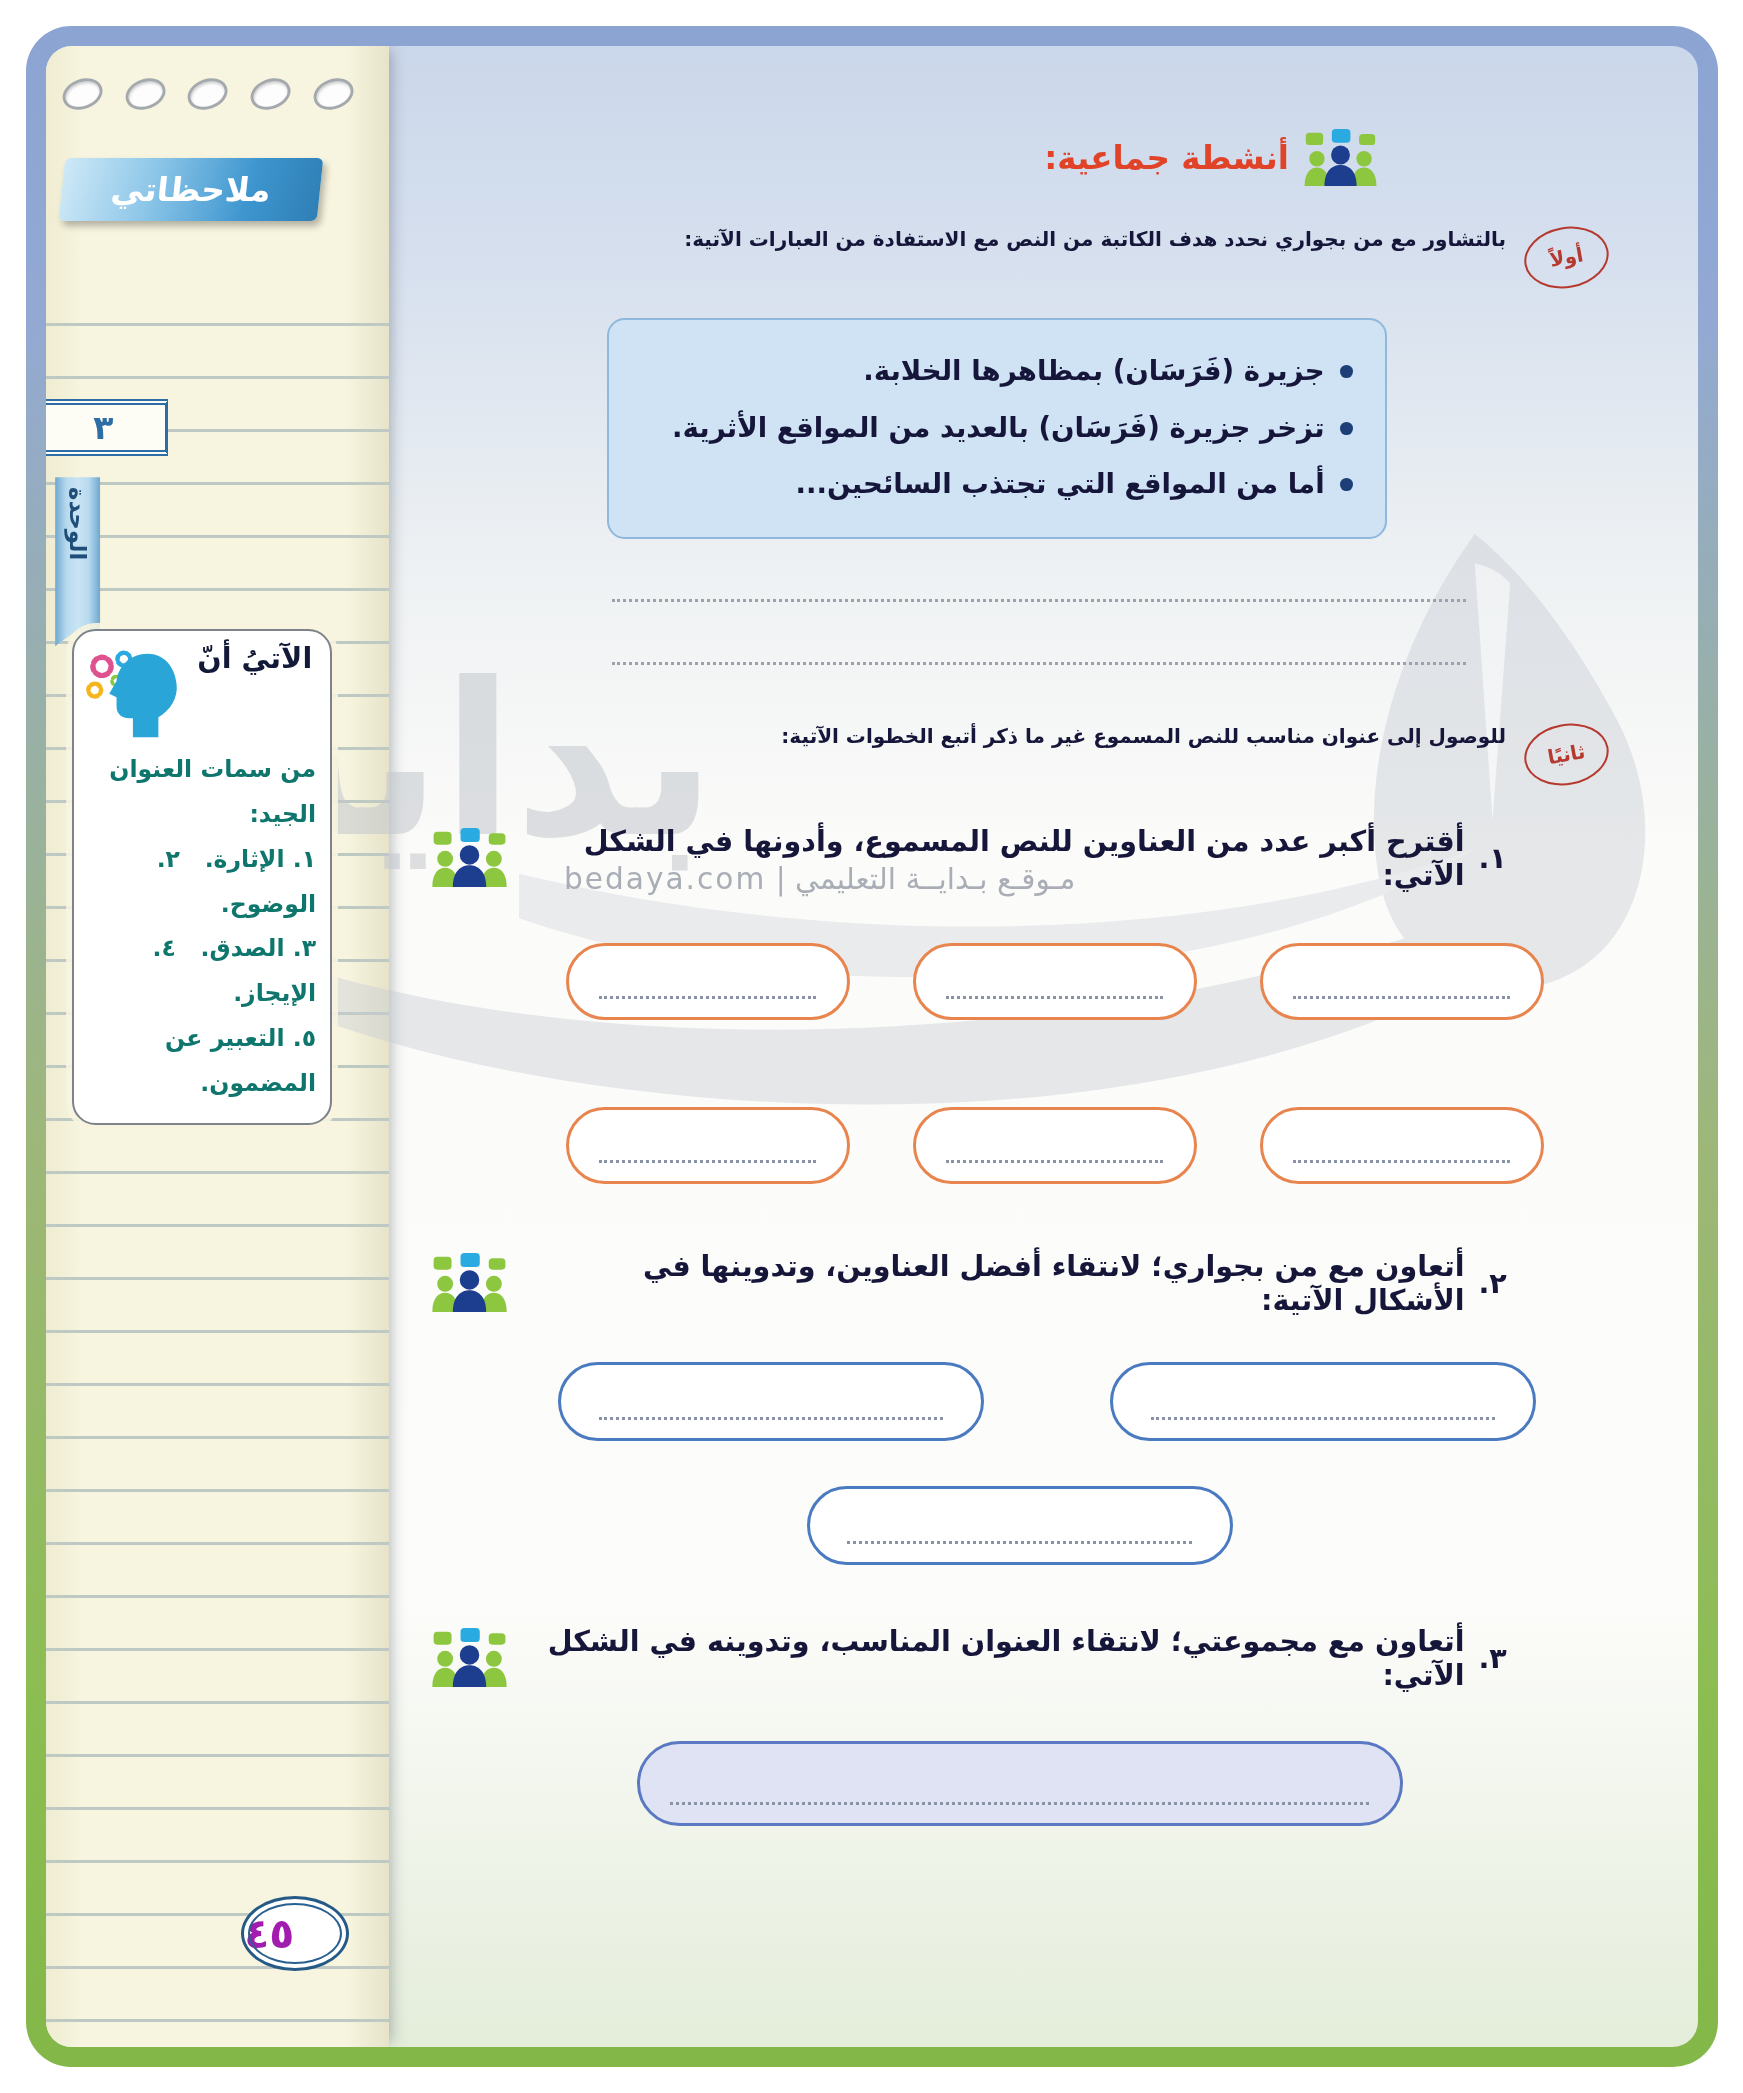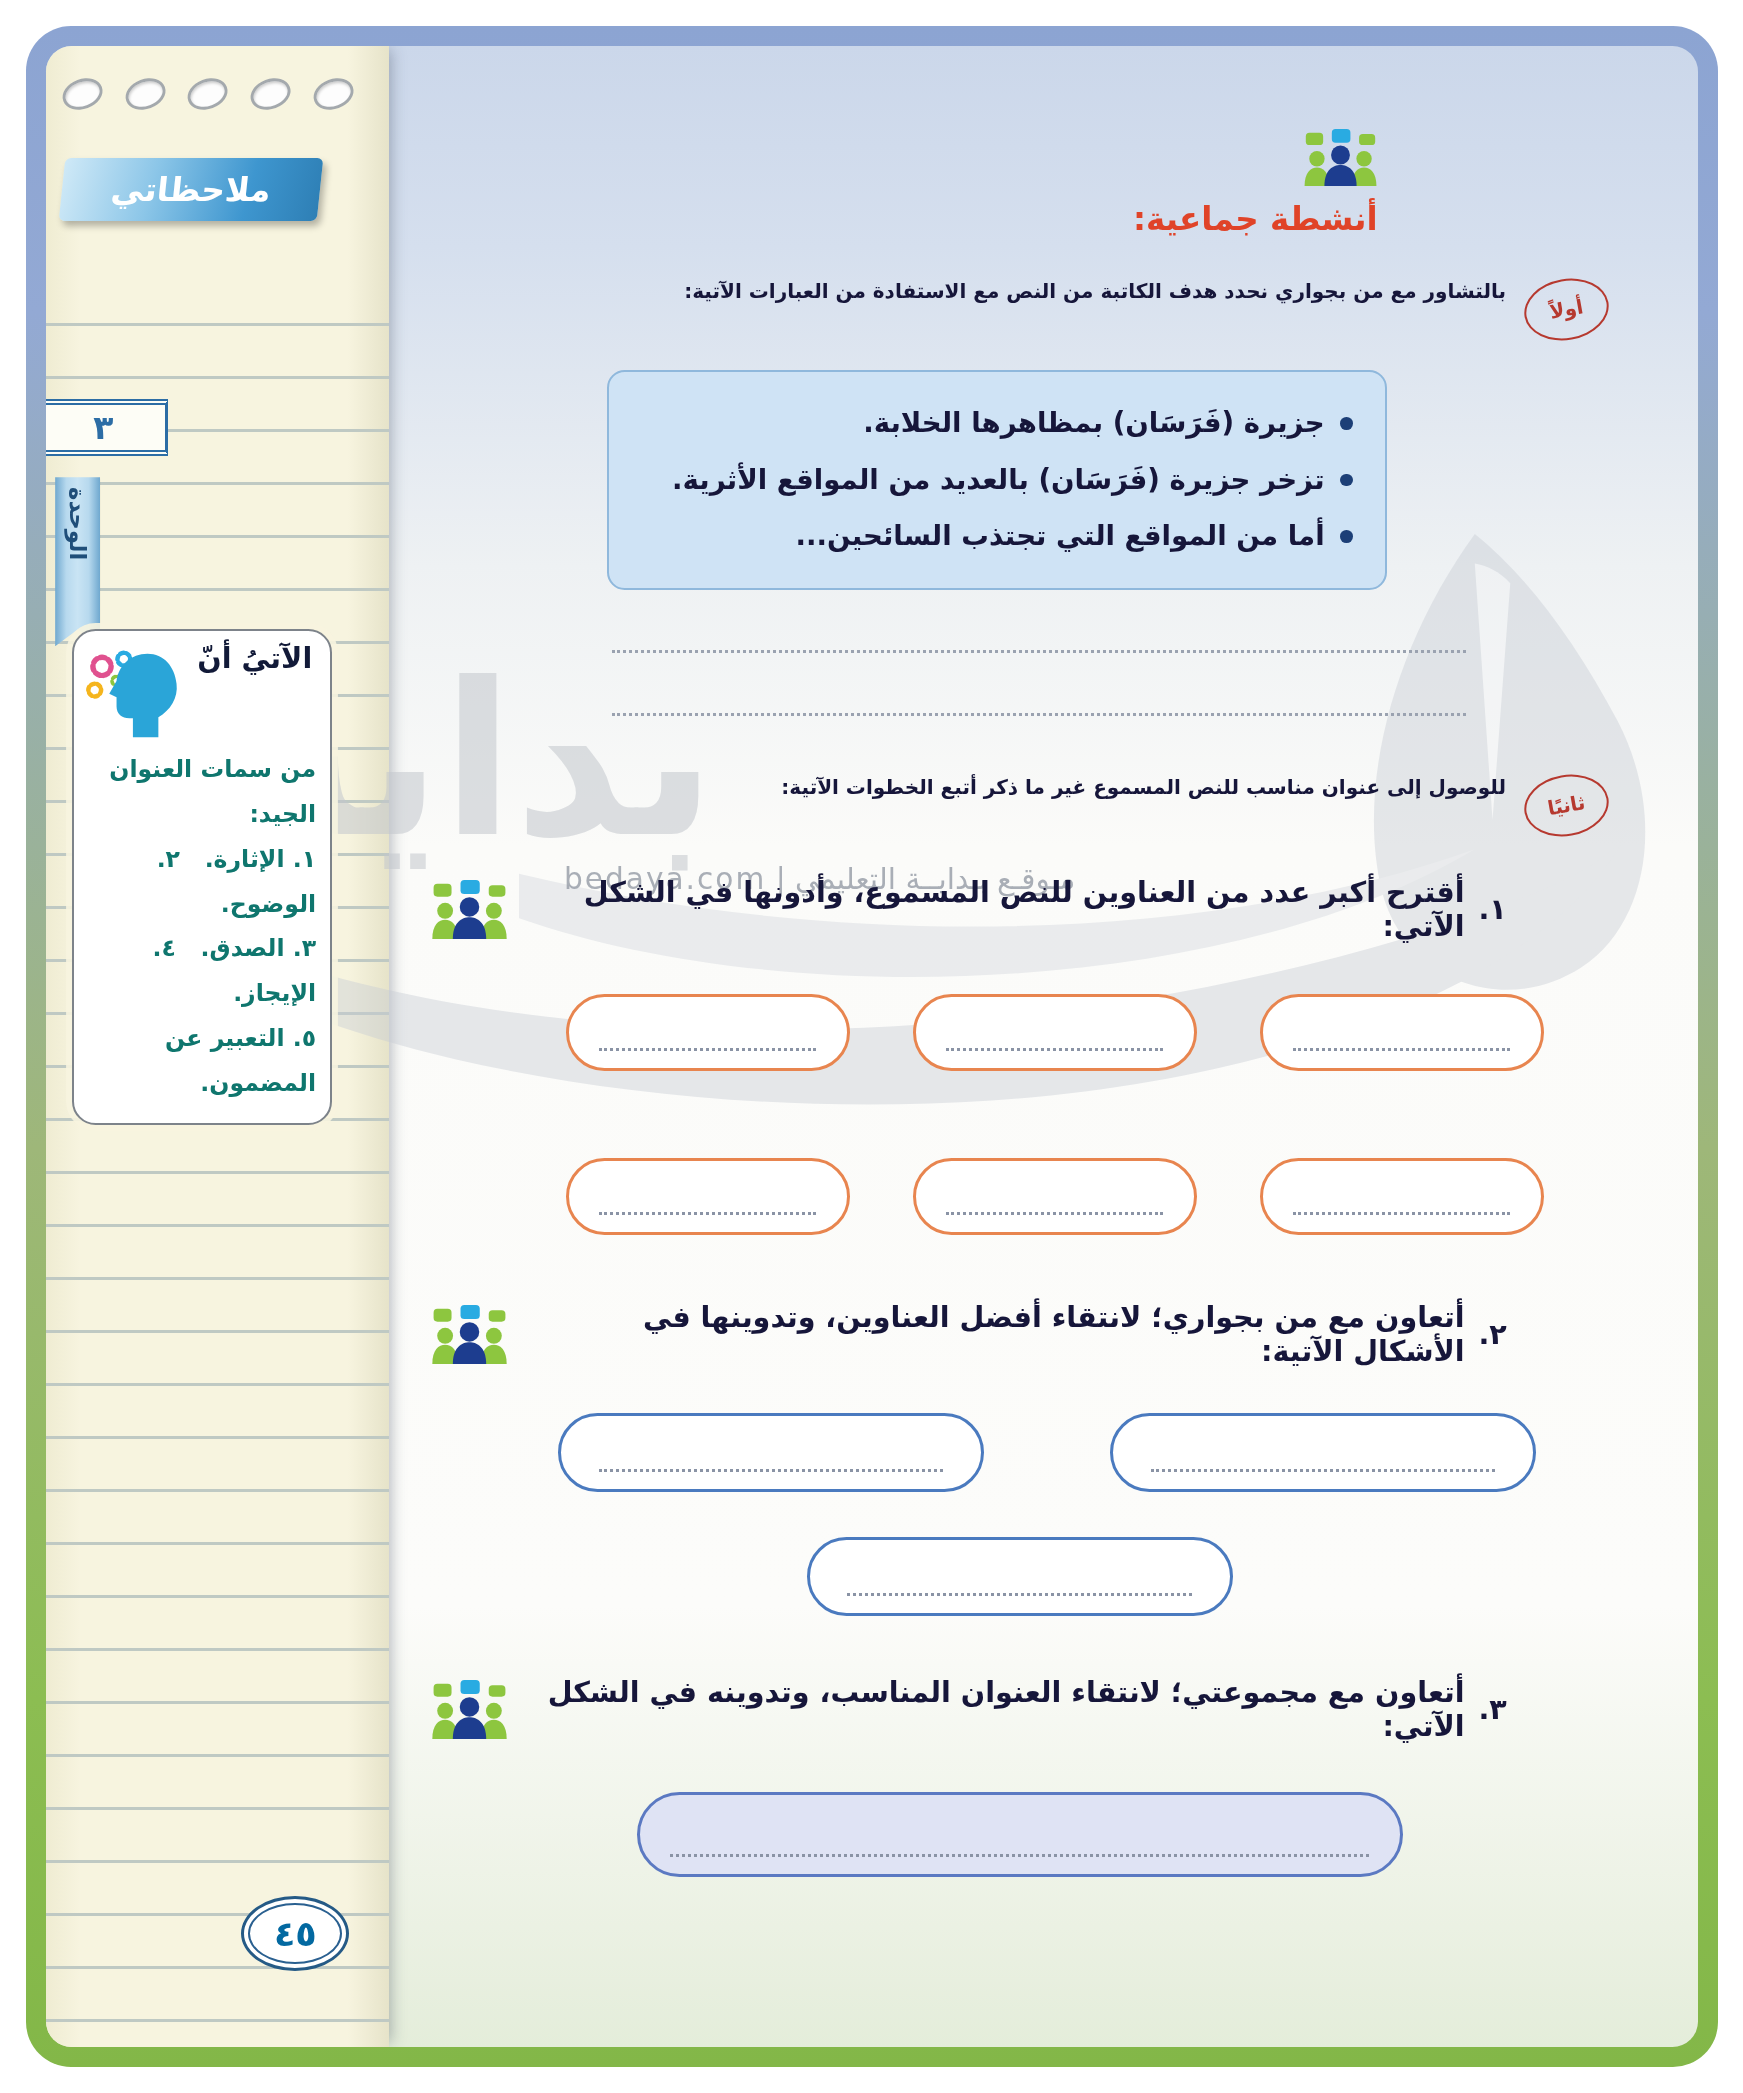--- a/index.html
+++ b/index.html
@@ -92,34 +92,34 @@
     box-shadow:0 0 0 5.9px rgba(247,244,223,.9);
     padding:13.8px 13.8px 17.7px;
     direction:rtl;
   }
   .know-title { position:absolute; top:9.9px; right:17.7px; color:#121a38; font-size:28.6px; font-weight:bold; }
   .head { position:absolute; top:15.8px; left:7.9px; width:100px; height:97px; }
   .know-text { margin-top:102px; color:#0f766e; font-size:23.6px; font-weight:bold; line-height:1.9; text-align:right; }
   .page-num {
     position:absolute; top:1850px; left:195px; width:108px; height:75px;
     border:3px solid #255a86; border-radius:50%; background:#fff;
-    display:flex; align-items:center; justify-content:center;
-    color:#0369a1; font-size:35px; font-weight:bold;
+    display:flex; align-items:center; justify-content:flex-start;
+    color:#a21caf; font-size:41px; font-weight:bold;
   }
   .page-num::before { content:""; position:absolute; inset:3.9px; border:2px solid #2a6090; border-radius:50%; }
 
   
   .main {
     position:absolute; left:343px; right:0; top:0; height:100%;
     z-index:2; direction:rtl;
     padding:83px 89px 0 41px;
     color:#16163a;
   }
   .ppl { width:75px; height:57px; flex:none; }
-  .group-header { display:flex; align-items:flex-start; gap:13.8px; margin-right:231px;flex-direction:column; }
+  .group-header { display:flex; align-items:center; gap:13.8px; margin-right:231px; }
   .group-header .htext { color:#e04328; font-size:32.5px; font-weight:bold; }
 
   .activity { display:flex; align-items:flex-start; gap:17.7px; }
   .activity.first { margin-top:35px; }
   .activity.second { margin-top:53px; }
   .badge {
     flex:none; width:85px; height:61px; margin-top:5.9px;
     border:2px solid #b6392f; border-radius:50%;
     transform:rotate(-10deg);
     display:flex; align-items:center; justify-content:center;

